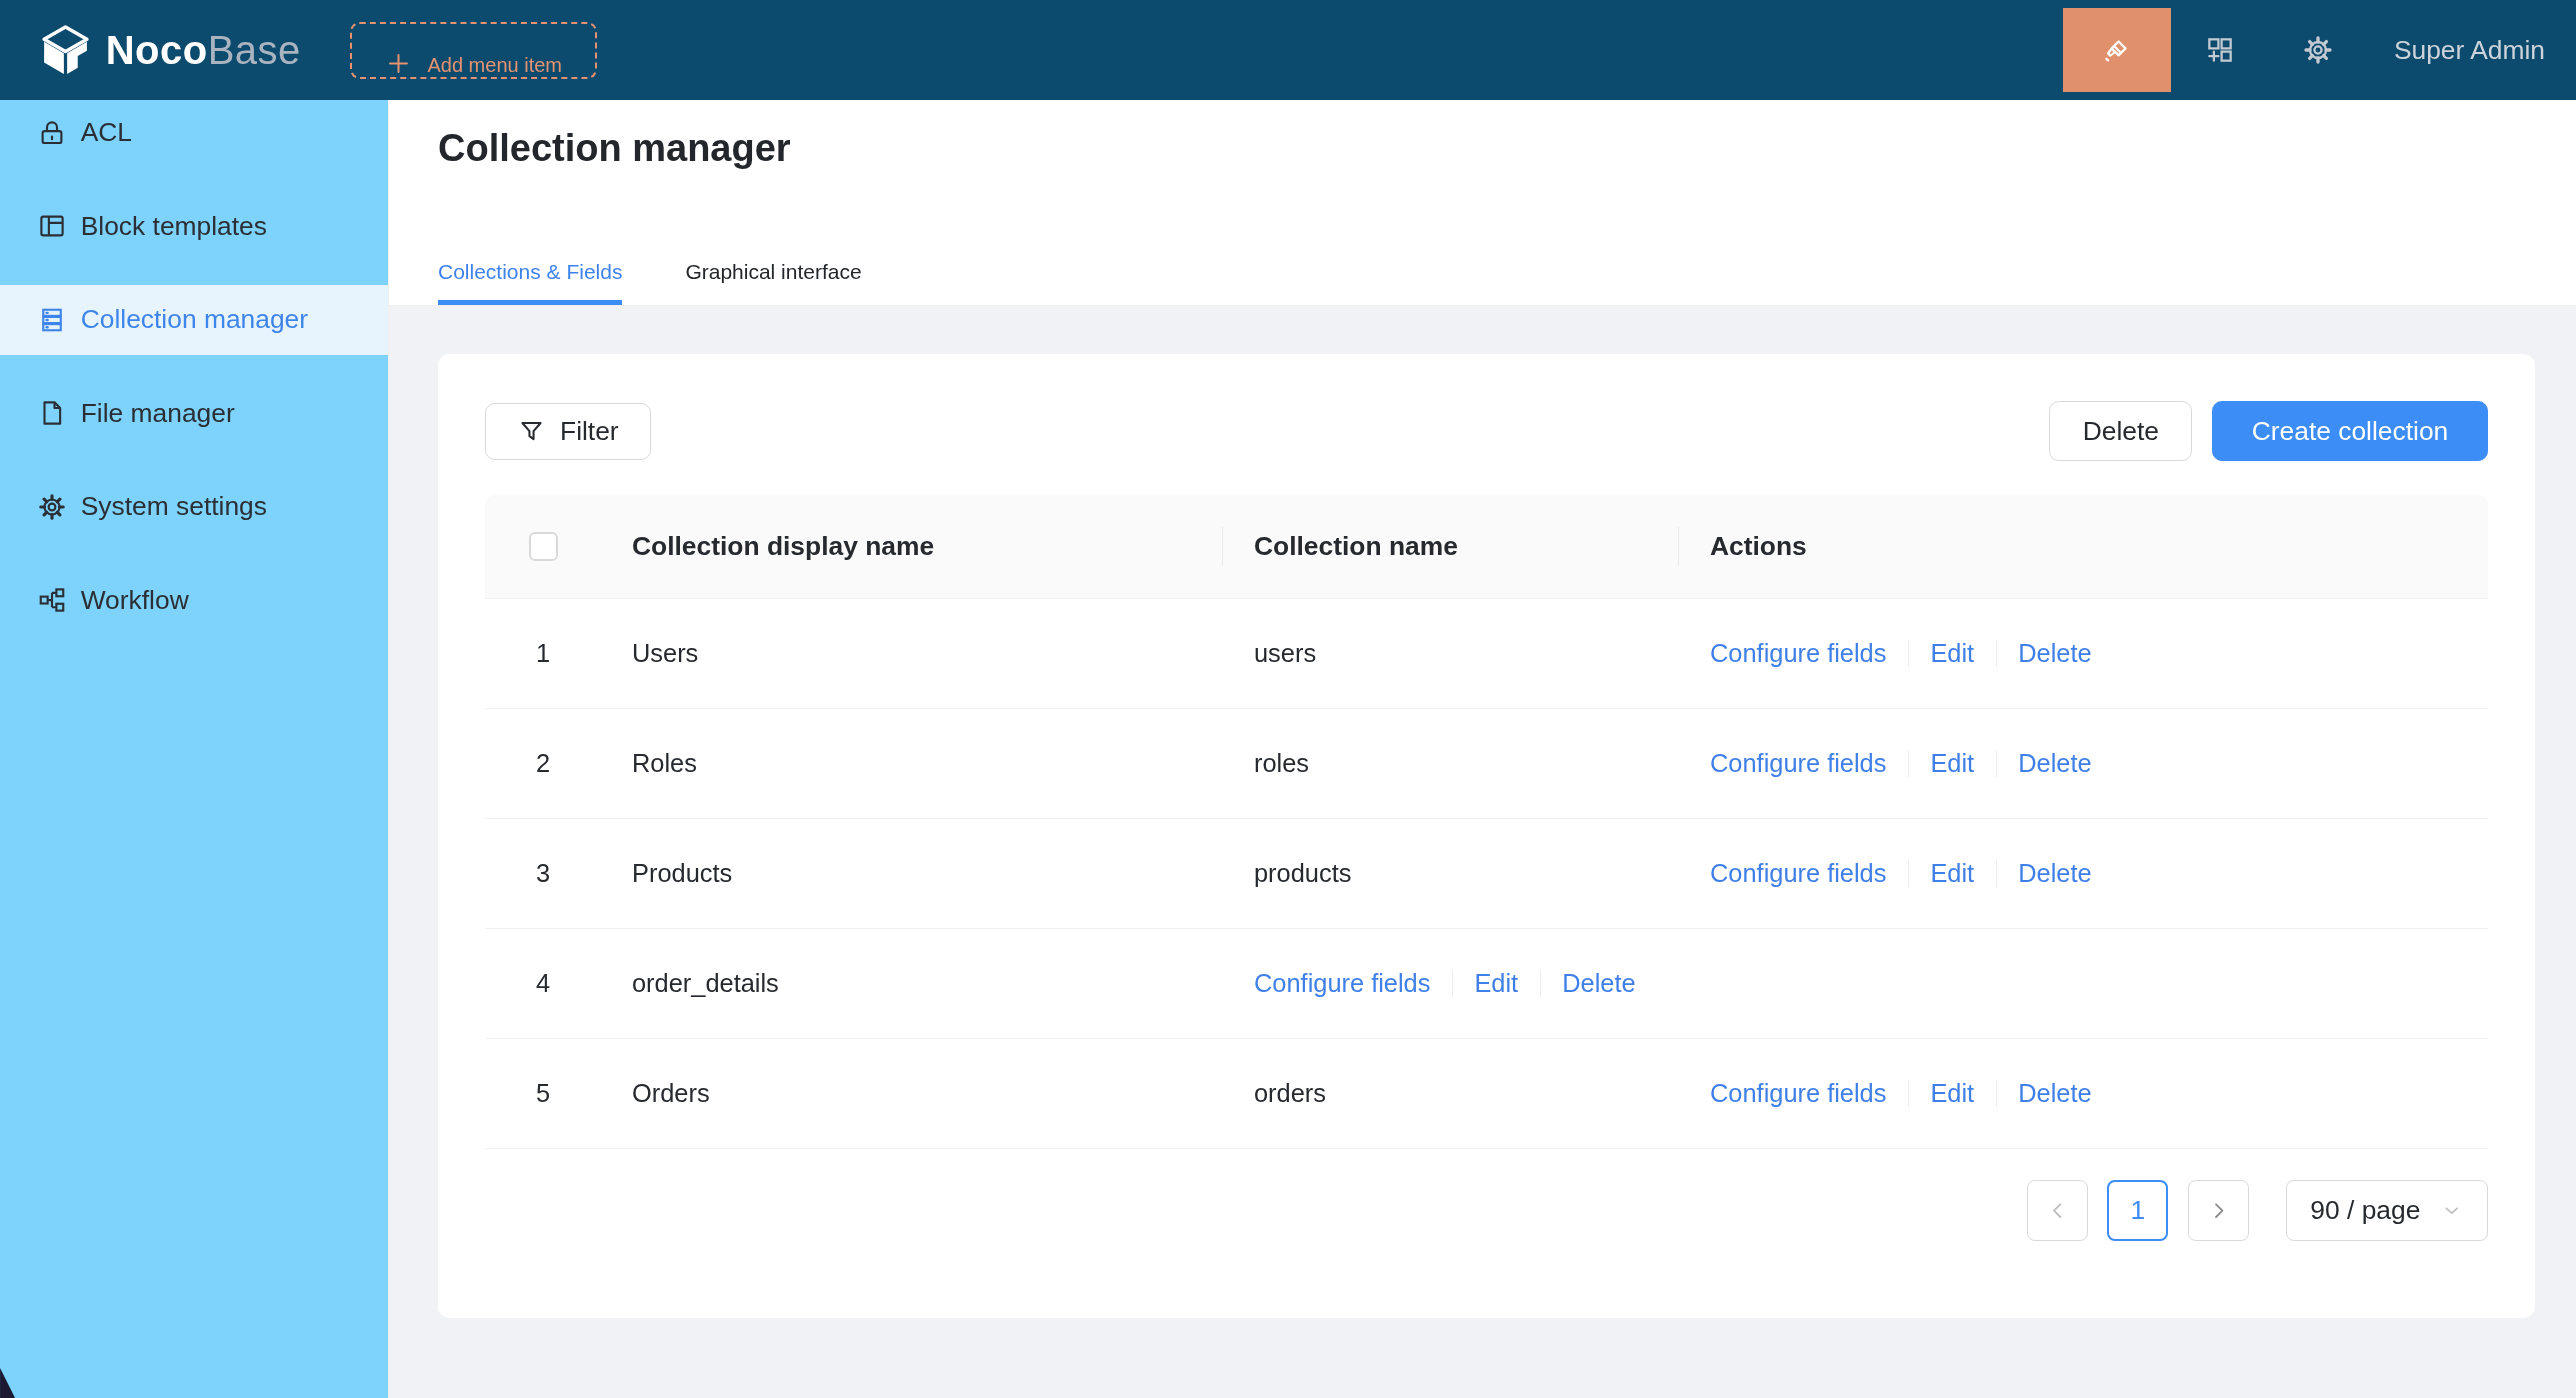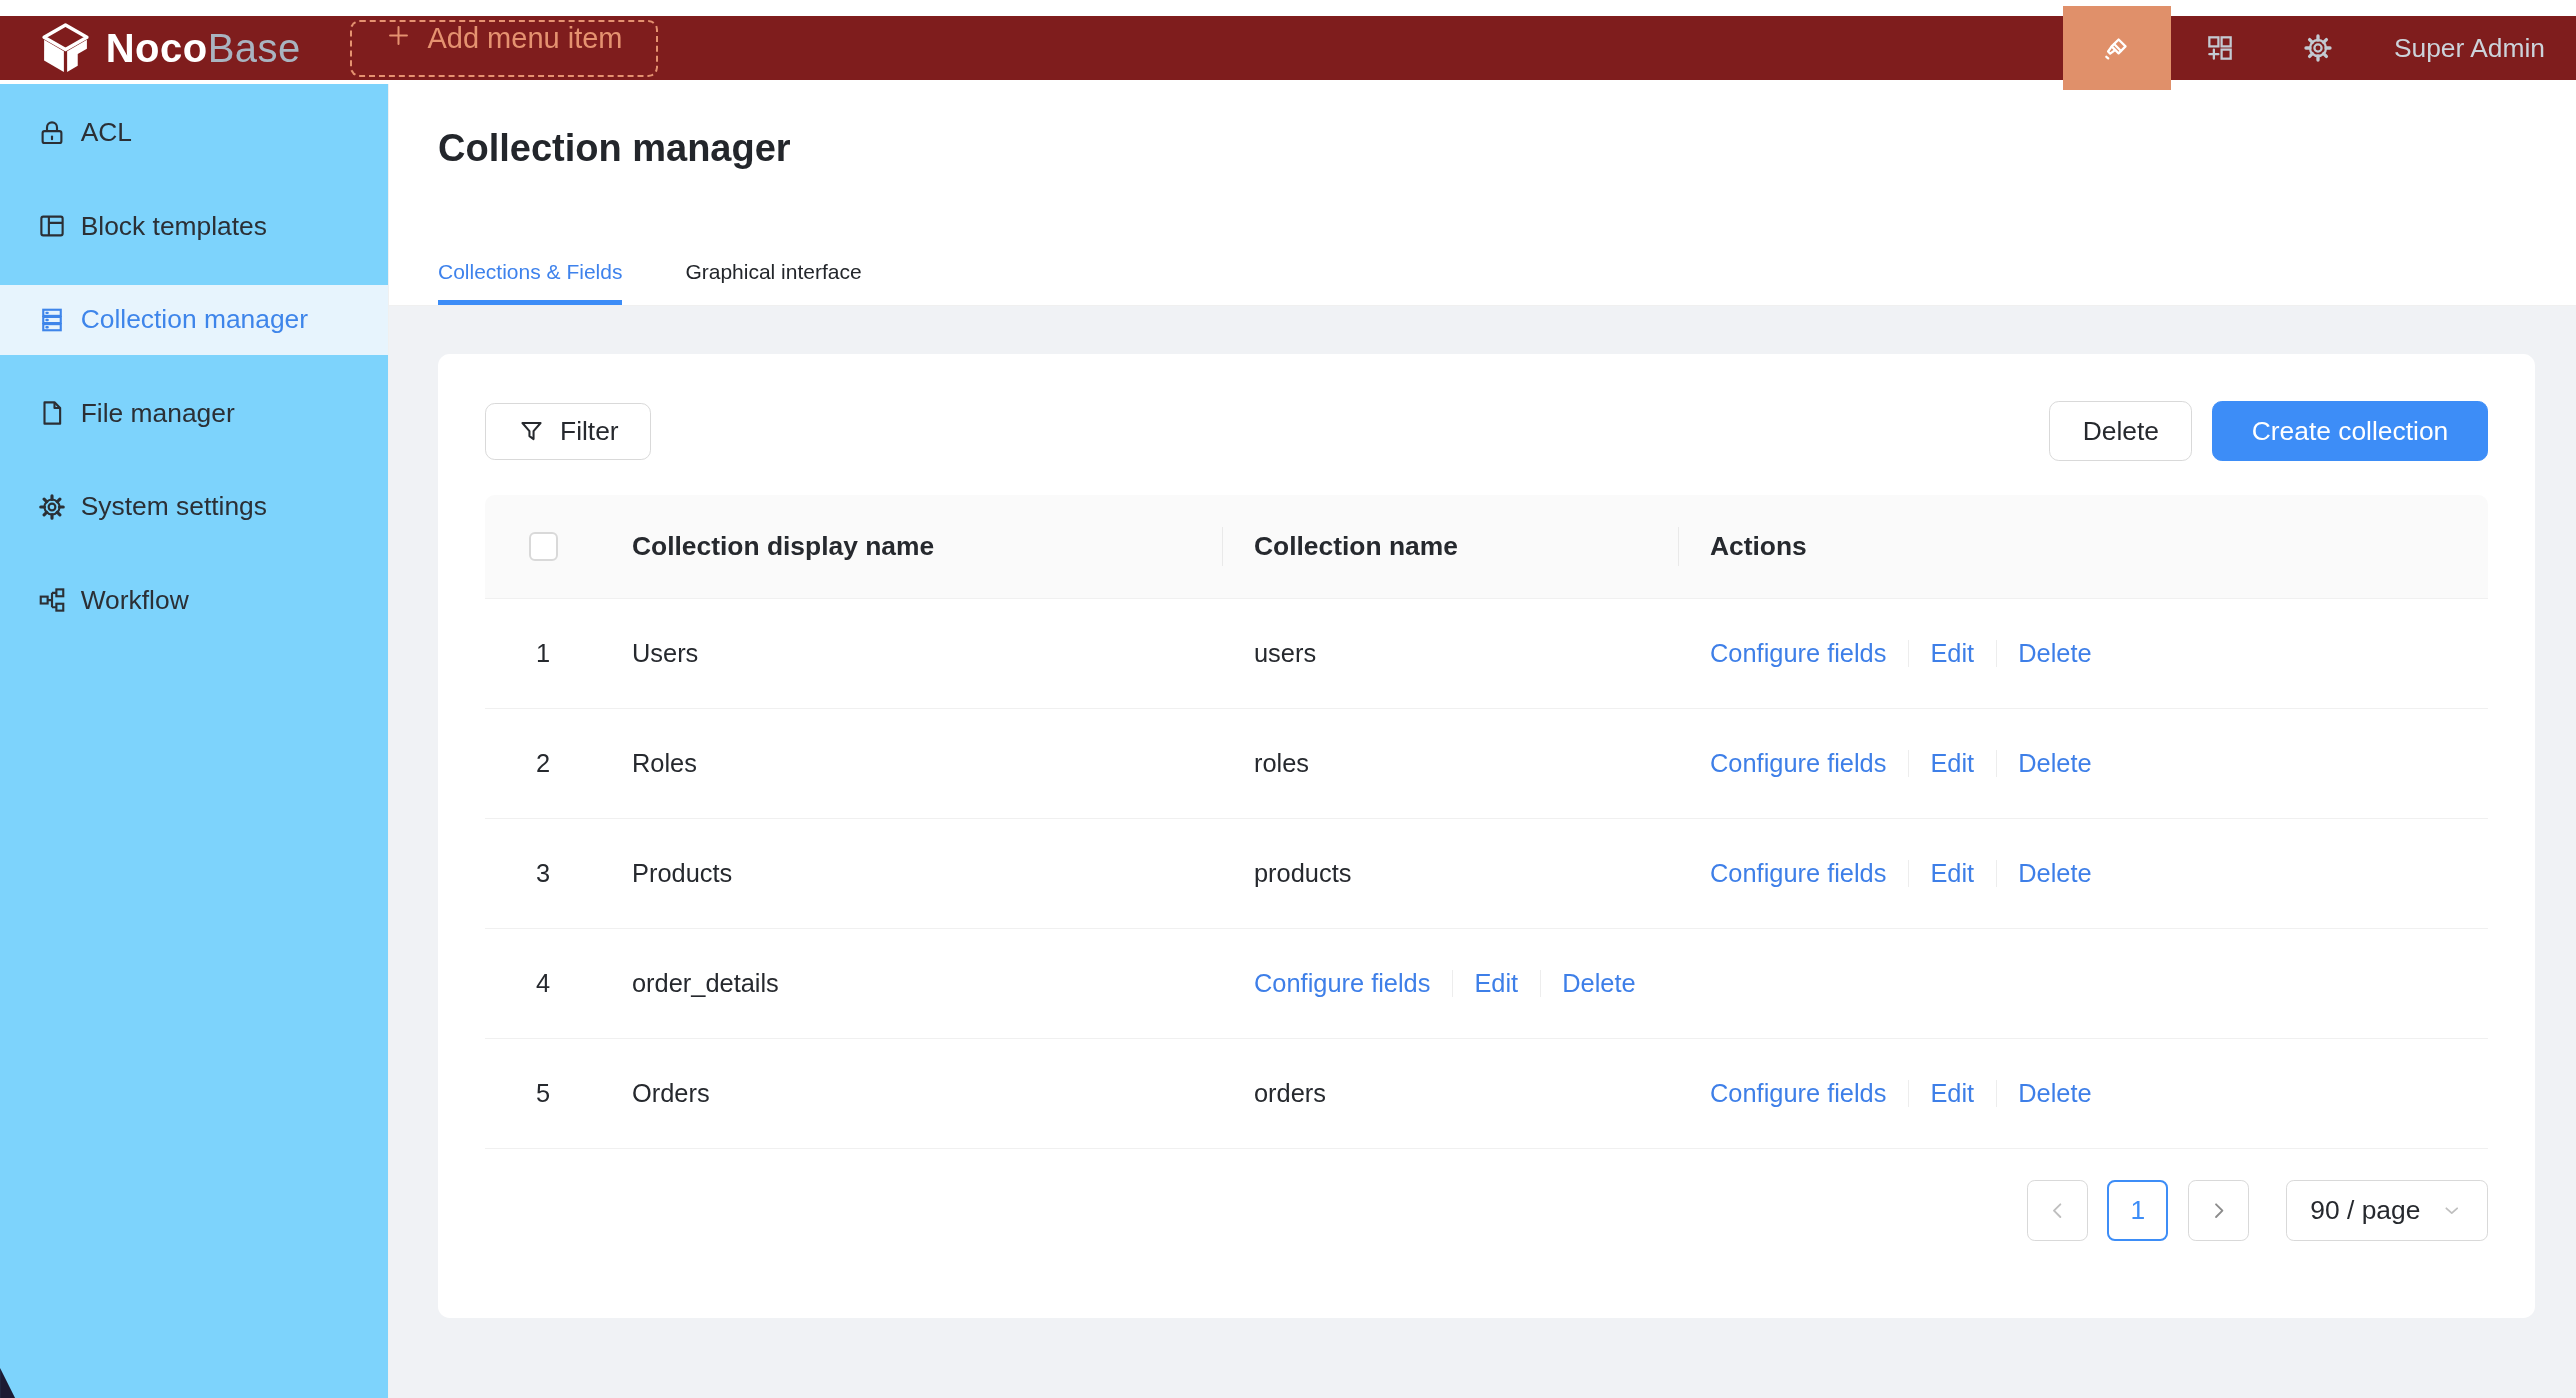--- a/index.html
+++ b/index.html
@@ -1,31 +1,31 @@
 <!DOCTYPE html>
 <html><head>
 <meta charset="utf-8">
 <style>
   * { margin:0; padding:0; box-sizing:border-box; }
   html,body { width:2576px; height:1399px; overflow:hidden;
     font-family:"Liberation Sans","DejaVu Sans",sans-serif; background:#ffffff; }
   body { position:relative; color:#26292e; }
 
   
-  .navbar { position:absolute; top:16px; left:0; width:2576px; height:64px;
-    background:#7f1d1d; display:flex; align-items:center; z-index:5; }
+  .navbar { position:absolute; top:0; left:0; width:2576px; height:100px;
+    background:#0c4a6e; display:flex; align-items:center; z-index:5; }
   .logo-wrap { display:flex; align-items:center; margin-left:39px; }
   .logo-svg { width:53px; height:53px; }
   .brand { margin-left:13.7px; font-size:40px; letter-spacing:0.5px; }
   .brand b { color:#ffffff; font-weight:700; }
   .brand span { color:#a9b4c0; font-weight:300; }
   .add-menu-btn { margin-left:49px; height:57px; padding:0 33px;
-    display:flex; align-items:flex-start; gap:15.6px;
+    display:flex; align-items:flex-end; gap:15.6px;
     background:transparent; border:2px dashed #e59270; border-radius:9.8px;
-    color:#e59270; font-size:29px; cursor:pointer; }
+    color:#e59270; font-size:20px; cursor:pointer; }
   .nav-spacer { flex:1; }
   .nav-sq { width:98px; height:84px; display:flex; align-items:center;
     justify-content:center; cursor:pointer; }
   .nav-sq.designer { width:108px; background:#e0906a; }
   .nav-sq svg { width:32px; height:32px; }
   .nav-user { color:#ccd3da; font-size:26.4px; margin:0 31px 0 27px; cursor:pointer; }
 
   
   .sidebar { position:absolute; top:84px; left:0; width:389px; bottom:0;
     background:#7dd3fc; border-right:1px solid #f0f0f0; padding-top:13.7px; }

